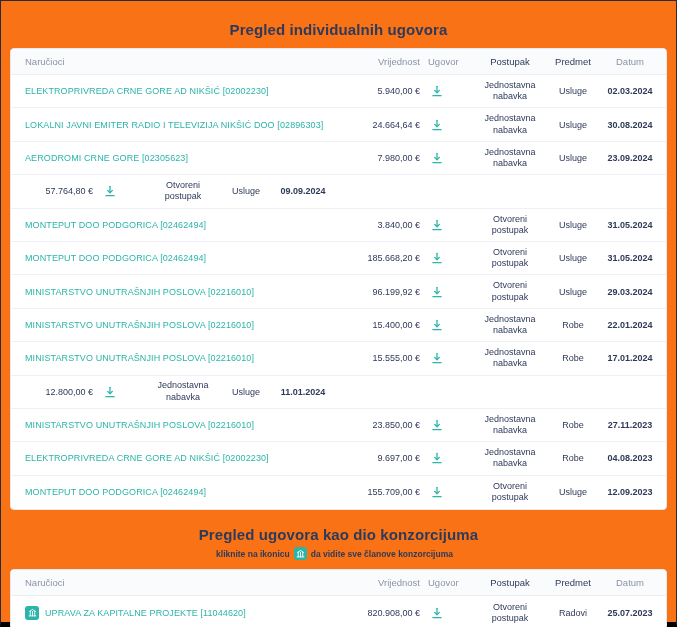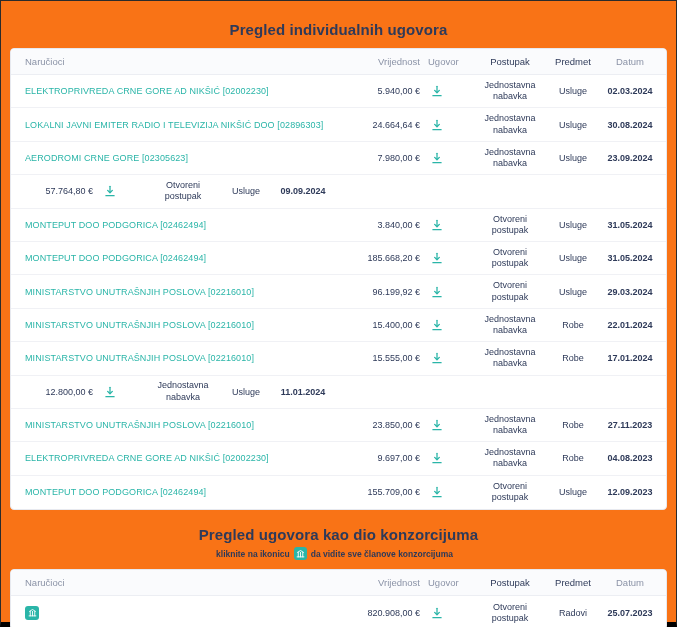--- a/index.html
+++ b/index.html
@@ -397,20 +397,21 @@
       <div id="tbody2">
   <div class="trow">
     <div class="cell c-name">
       <span class="consortium-badge row-consortium">
         <svg width="9" height="9" viewBox="0 0 24 24" fill="none" stroke="#ffffff" stroke-width="2.4" stroke-linecap="round">
           <path d="M3 21h18"></path>
                   <path d="M4 9l8-5 8 5"></path>
                   <path d="M6 9v12M12 9v12M18 9v12"></path>
         </svg>
       </span>
+      <a class="buyer-link">UPRAVA ZA KAPITALNE PROJEKTE [11044620]</a>
     </div>
     <div class="cell c-value">820.908,00 €</div>
     <div class="cell c-ugovor">
       <span class="dl-btn">
         <svg width="14" height="14" viewBox="0 0 24 24" fill="none" stroke="#2ab5a8" stroke-width="2.2" stroke-linecap="round" stroke-linejoin="round">
           <path d="M12 4v10"></path>
                   <path d="M8 11l4 4 4-4"></path>
                   <path d="M5 20h14"></path>
         </svg>
       </span>

